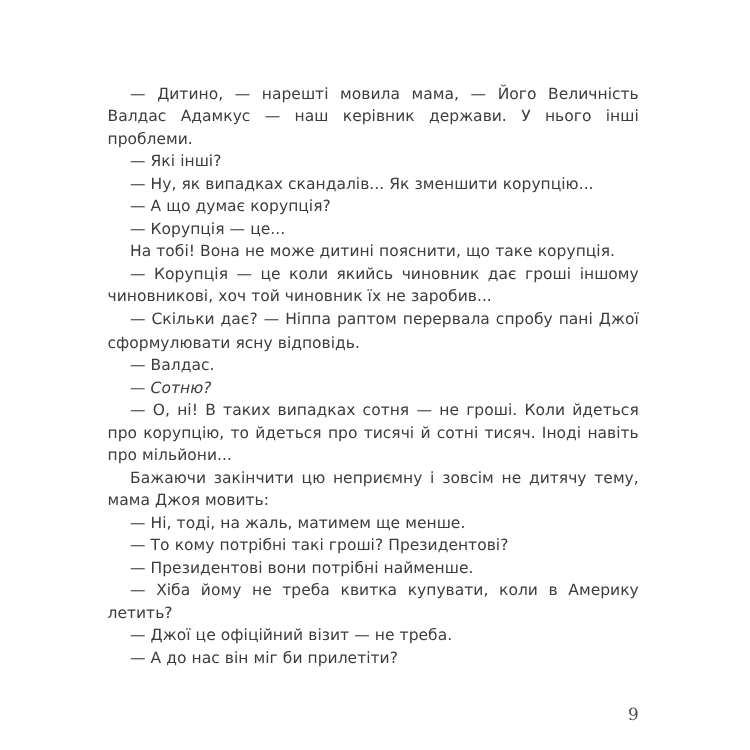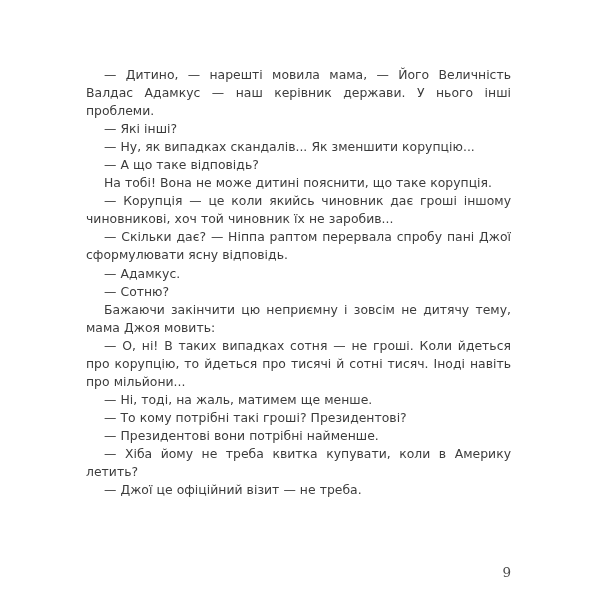--- a/index.html
+++ b/index.html
@@ -42,20 +42,21 @@
 
   .para {
     margin: 0;
     text-indent: 18px;
     text-align: justify;
   }
   .para.last-line-left {
     text-align-last: left;
   }
   .para.italic {
+    font-style: italic;
   }
 
   .page-number {
     position: absolute;
     left: 0;
     top: 548px;
     width: 511px;
     text-align: right;
     font-family: "DejaVu Serif", "Liberation Serif", serif;
     font-size: 13.5px;
@@ -69,47 +70,49 @@
 <div class="page">
 
   <div class="text-block">
 
     <p class="para last-line-left">— Дитино, — нарешті мовила мама, — Його Величність Валдас Адамкус — наш керівник держави. У нього інші проблеми.</p>
 
     <p class="para last-line-left">— Які інші?</p>
 
     <p class="para last-line-left">— Ну, як випадках скандалів... Як зменшити корупцію...</p>
 
-    <p class="para last-line-left">— А що таке відповідь?</p>
+    <p class="para last-line-left">— А що думає корупція?</p>
 
+    <p class="para last-line-left">— Корупція — це...</p>
 
     <p class="para last-line-left">На тобі! Вона не може дитині пояснити, що таке корупція.</p>
 
     <p class="para last-line-left">— Корупція — це коли якийсь чиновник дає гроші іншому чиновникові, хоч той чиновник їх не заробив...</p>
 
     <p class="para last-line-left">— Скільки дає? — Ніппа раптом перервала спробу пані Джої сформулювати ясну відповідь.</p>
 
-    <p class="para last-line-left">— Адамкус.</p>
+    <p class="para last-line-left">— Валдас.</p>
 
     <p class="para italic last-line-left">— Сотню?</p>
 
+    <p class="para last-line-left">— О, ні! В таких випадках сотня — не гроші. Коли йдеться про корупцію, то йдеться про тисячі й сотні тисяч. Іноді навіть про мільйони...</p>
+
     <p class="para last-line-left">Бажаючи закінчити цю неприємну і зовсім не дитячу тему, мама Джоя мовить:</p>
-
-    <p class="para last-line-left">— О, ні! В таких випадках сотня — не гроші. Коли йдеться про корупцію, то йдеться про тисячі й сотні тисяч. Іноді навіть про мільйони...</p>
 
 
 
     <p class="para last-line-left">— Ні, тоді, на жаль, матимем ще менше.</p>
 
     <p class="para last-line-left">— То кому потрібні такі гроші? Президентові?</p>
 
     <p class="para last-line-left">— Президентові вони потрібні найменше.</p>
 
     <p class="para last-line-left">— Хіба йому не треба квитка купувати, коли в Америку летить?</p>
 
     <p class="para last-line-left">— Джої це офіційний візит — не треба.</p>
 
+    <p class="para last-line-left">— А до нас він міг би прилетіти?</p>
 
   </div>
 
   <div class="page-number">9</div>
 
 </div>
 
 </body></html>

